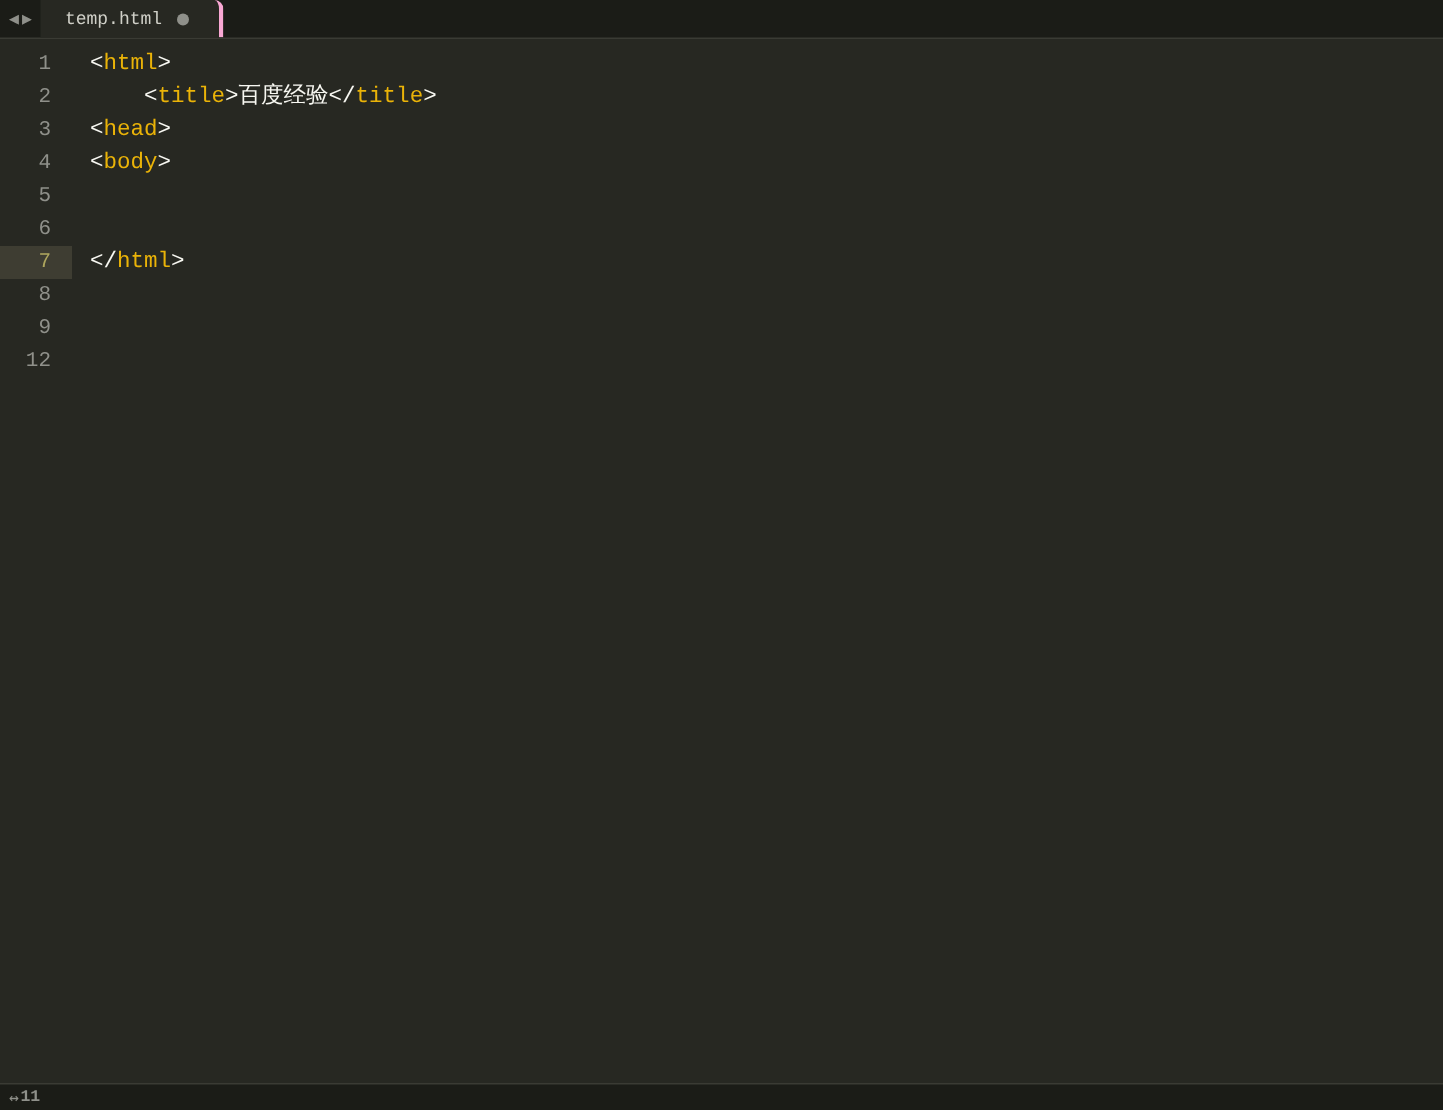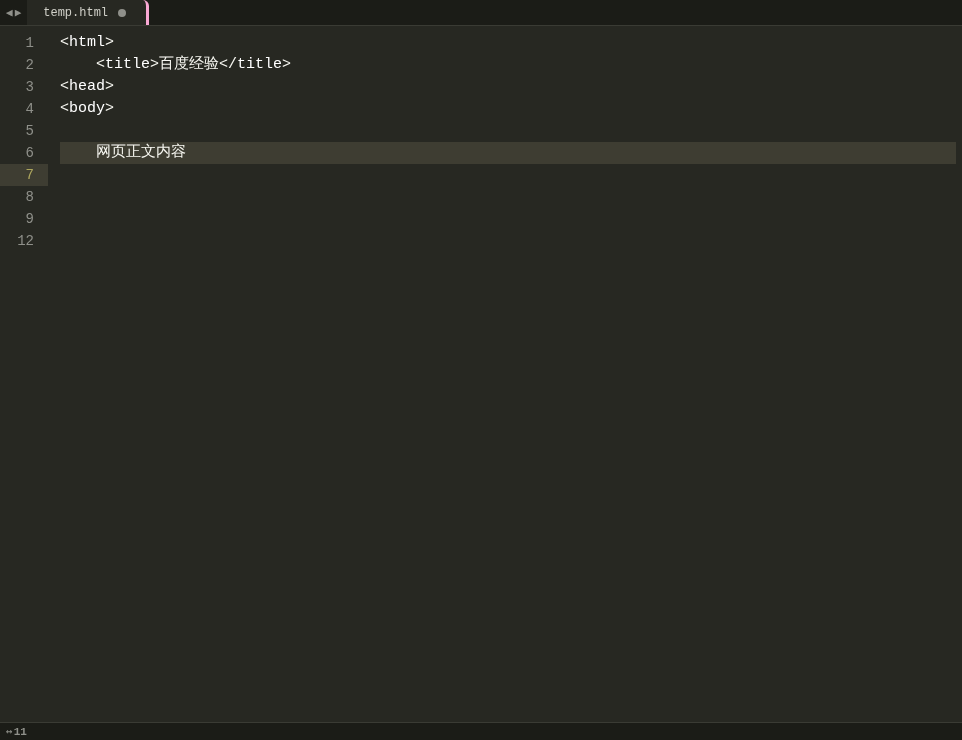--- a/index.html
+++ b/index.html
@@ -77,21 +77,21 @@
   }
   .line {
     height: 22px;
     line-height: 22px;
     white-space: pre;
   }
   .line.current {
     background: #3e3d32;
   }
   .tok-punc  { color: #f8f8f2; }
-  .tok-tag   { color: #ffffff; }
+  .tok-tag   { color: #eab308; }
   .tok-text  { color: #f8f8f2; }
   .pad4 { padding-left: 12px; }
 
   
   .status {
     height: 18px;
     background: #1b1c17;
     color: #8f908a;
     font-size: 11px;
     display: flex;
@@ -143,22 +143,22 @@
     <div>9</div>
     <div>12</div>
   </div>
 
   <div class="code pad4">
     <div class="line"><span class="tok-punc">&lt;</span><span class="tok-tag">html</span><span class="tok-punc">&gt;</span></div>
     <div class="line"><span class="tok-text">    </span><span class="tok-punc">&lt;</span><span class="tok-tag">title</span><span class="tok-punc">&gt;</span><span class="tok-text">百度经验</span><span class="tok-punc">&lt;/</span><span class="tok-tag">title</span><span class="tok-punc">&gt;</span></div>
     <div class="line"><span class="tok-punc">&lt;</span><span class="tok-tag">head</span><span class="tok-punc">&gt;</span></div>
     <div class="line"><span class="tok-punc">&lt;</span><span class="tok-tag">body</span><span class="tok-punc">&gt;</span></div>
     <div class="line"><span class="tok-text"></span></div>
-    <div class="line current"><span class="tok-text">    </span><span class="tok-text">网页正文内容</span></div>
     <div class="line"><span class="tok-text"></span></div>
+    <div class="line"><span class="tok-punc">&lt;/</span><span class="tok-tag">html</span><span class="tok-punc">&gt;</span></div>
   </div>
 
   <div class="minimap"></div>
 </div>
 
 <div class="status">
   <span class="arrow">↔</span>
   <span class="lineno">11</span>
 </div>
 

